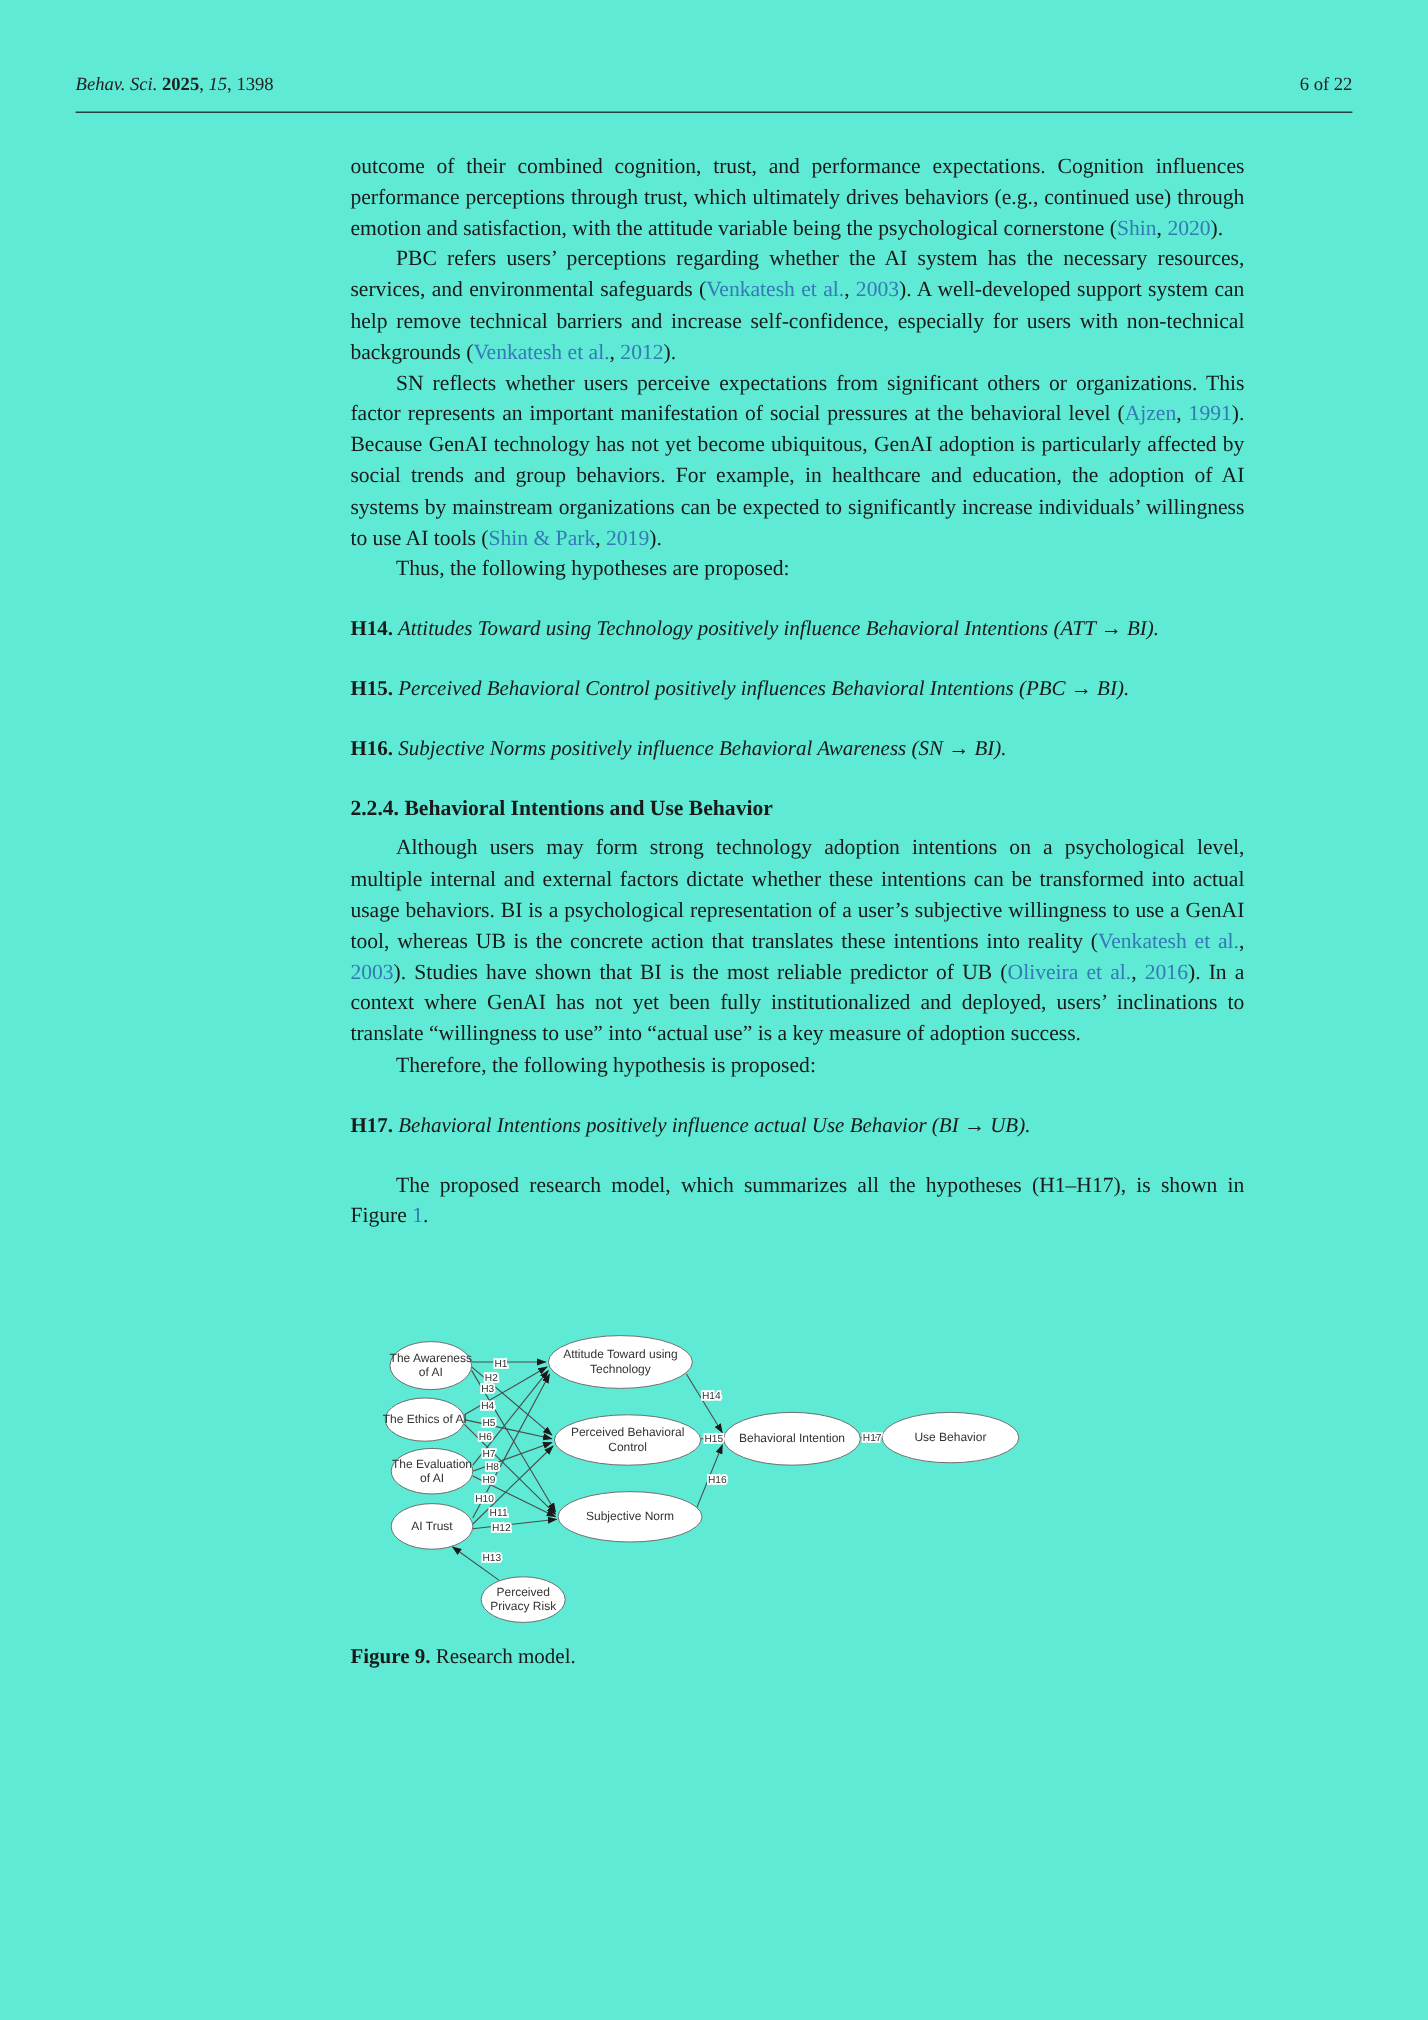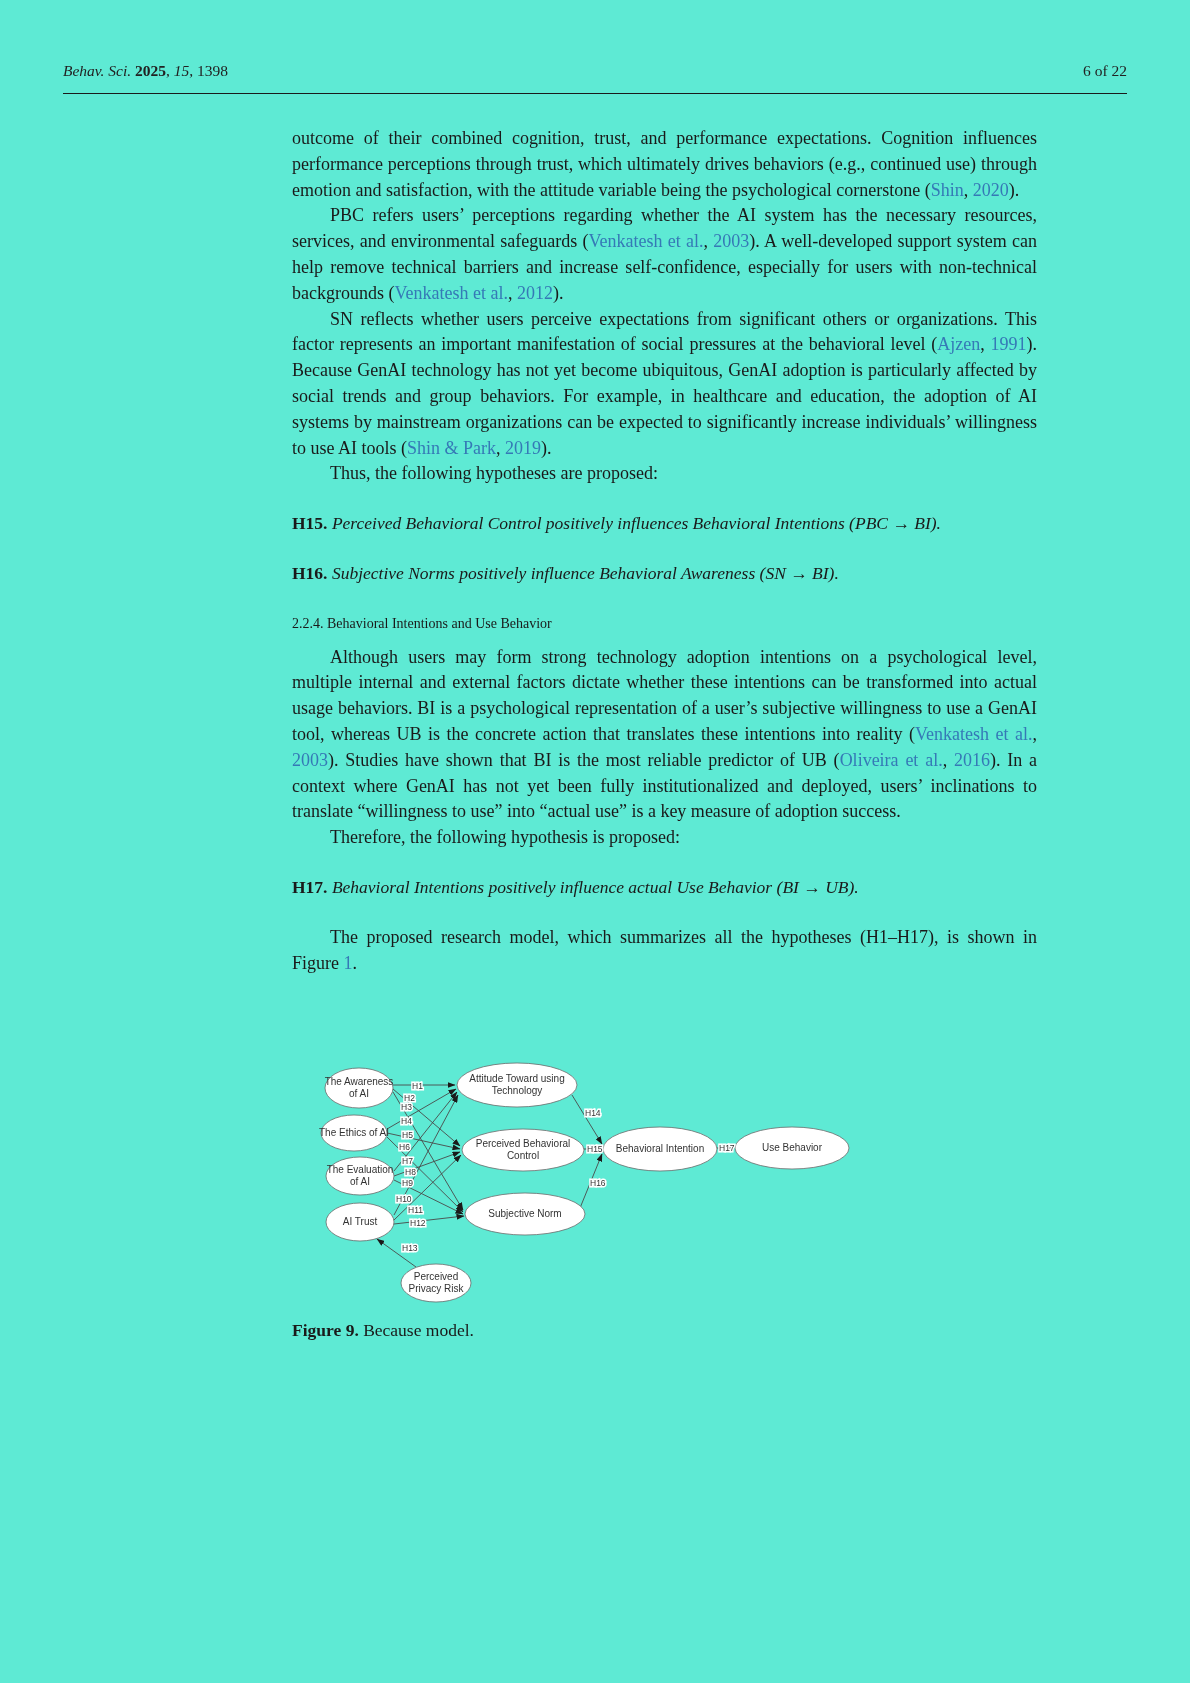--- a/index.html
+++ b/index.html
@@ -28,21 +28,21 @@
     text-align:justify; text-indent:38px;
   }
   .bp.no-indent { text-indent:0; }
   .cite { color:var(--link-color,#3579b6); text-decoration:none; cursor:pointer; }
   .hyp {
     margin:24px 0; font-size:17.5px; line-height:25.8px;
     font-style:italic; text-align:justify; text-indent:0;
   }
   .hyp-label { font-style:normal; font-weight:bold; }
   .sec {
-    margin:16px 0 8px 0; font-size:14px; font-weight:normal; line-height:25.8px;
+    margin:16px 0 8px 0; font-size:18px; font-weight:bold; line-height:25.8px;
   }
   
   .fig { margin:76px 0 0 0; }
   .model-svg { display:block; }
   .node-ellipse { fill:#ffffff; stroke:#6a6a6a; stroke-width:0.8; }
   .node-label {
     font-family:"Liberation Sans","DejaVu Sans",sans-serif;
     font-size:10px; fill:#333; text-anchor:middle;
   }
   .edge { stroke:#4a4a4a; stroke-width:0.9; fill:none; }
@@ -68,20 +68,21 @@
   <main class="body-col">
 
     <p class="bp no-indent"><span>outcome of their combined cognition, trust, and performance expectations. Cognition influences performance perceptions through trust, which ultimately drives behaviors (e.g., continued use) through emotion and satisfaction, with the attitude variable being the psychological cornerstone (</span><a class="cite">Shin</a><span>, </span><a class="cite">2020</a><span>).</span></p>
 
     <p class="bp"><span>PBC refers users’ perceptions regarding whether the AI system has the necessary resources, services, and environmental safeguards (</span><a class="cite">Venkatesh et al.</a><span>, </span><a class="cite">2003</a><span>). A well-developed support system can help remove technical barriers and increase self-confidence, especially for users with non-technical backgrounds (</span><a class="cite">Venkatesh et al.</a><span>, </span><a class="cite">2012</a><span>).</span></p>
 
     <p class="bp"><span>SN reflects whether users perceive expectations from significant others or organizations. This factor represents an important manifestation of social pressures at the behavioral level (</span><a class="cite">Ajzen</a><span>, </span><a class="cite">1991</a><span>). Because GenAI technology has not yet become ubiquitous, GenAI adoption is particularly affected by social trends and group behaviors. For example, in healthcare and education, the adoption of AI systems by mainstream organizations can be expected to significantly increase individuals’ willingness to use AI tools (</span><a class="cite">Shin &amp; Park</a><span>, </span><a class="cite">2019</a><span>).</span></p>
 
     <p class="bp">Thus, the following hypotheses are proposed:</p>
 
+    <p class="hyp"><span class="hyp-label">H14.</span><span> </span><span>Attitudes Toward using Technology positively influence Behavioral Intentions (ATT → BI).</span></p>
 
     <p class="hyp"><span class="hyp-label">H15.</span><span> </span><span>Perceived Behavioral Control positively influences Behavioral Intentions (PBC → BI).</span></p>
 
     <p class="hyp"><span class="hyp-label">H16.</span><span> </span><span>Subjective Norms positively influence Behavioral Awareness (SN → BI).</span></p>
 
     <h3 class="sec">2.2.4. Behavioral Intentions and Use Behavior</h3>
 
     <p class="bp"><span>Although users may form strong technology adoption intentions on a psychological level, multiple internal and external factors dictate whether these intentions can be transformed into actual usage behaviors. BI is a psychological representation of a user’s subjective willingness to use a GenAI tool, whereas UB is the concrete action that translates these intentions into reality (</span><a class="cite">Venkatesh et al.</a><span>, </span><a class="cite">2003</a><span>). Studies have shown that BI is the most reliable predictor of UB (</span><a class="cite">Oliveira et al.</a><span>, </span><a class="cite">2016</a><span>). In a context where GenAI has not yet been fully institutionalized and deployed, users’ inclinations to translate “willingness to use” into “actual use” is a key measure of adoption success.</span></p>
 
     <p class="bp">Therefore, the following hypothesis is proposed:</p>
@@ -179,17 +180,17 @@
           <text class="edge-label" x="104" y="150">H10</text>
           <text class="edge-label" x="116" y="161">H11</text>
           <text class="edge-label" x="118" y="174">H12</text>
           <text class="edge-label" x="110" y="199">H13</text>
           <text class="edge-label" x="293" y="64">H14</text>
           <text class="edge-label" x="295" y="100">H15</text>
           <text class="edge-label" x="298" y="134">H16</text>
           <text class="edge-label" x="427" y="99">H17</text>
         </g>
       </svg>
-      <figcaption><span class="cap-label">Figure 9.</span><span> Because model.</span></figcaption>
+      <figcaption><span class="cap-label">Figure 9.</span><span> Research model.</span></figcaption>
     </figure>
 
   </main>
 </div>
 
 </body></html>

